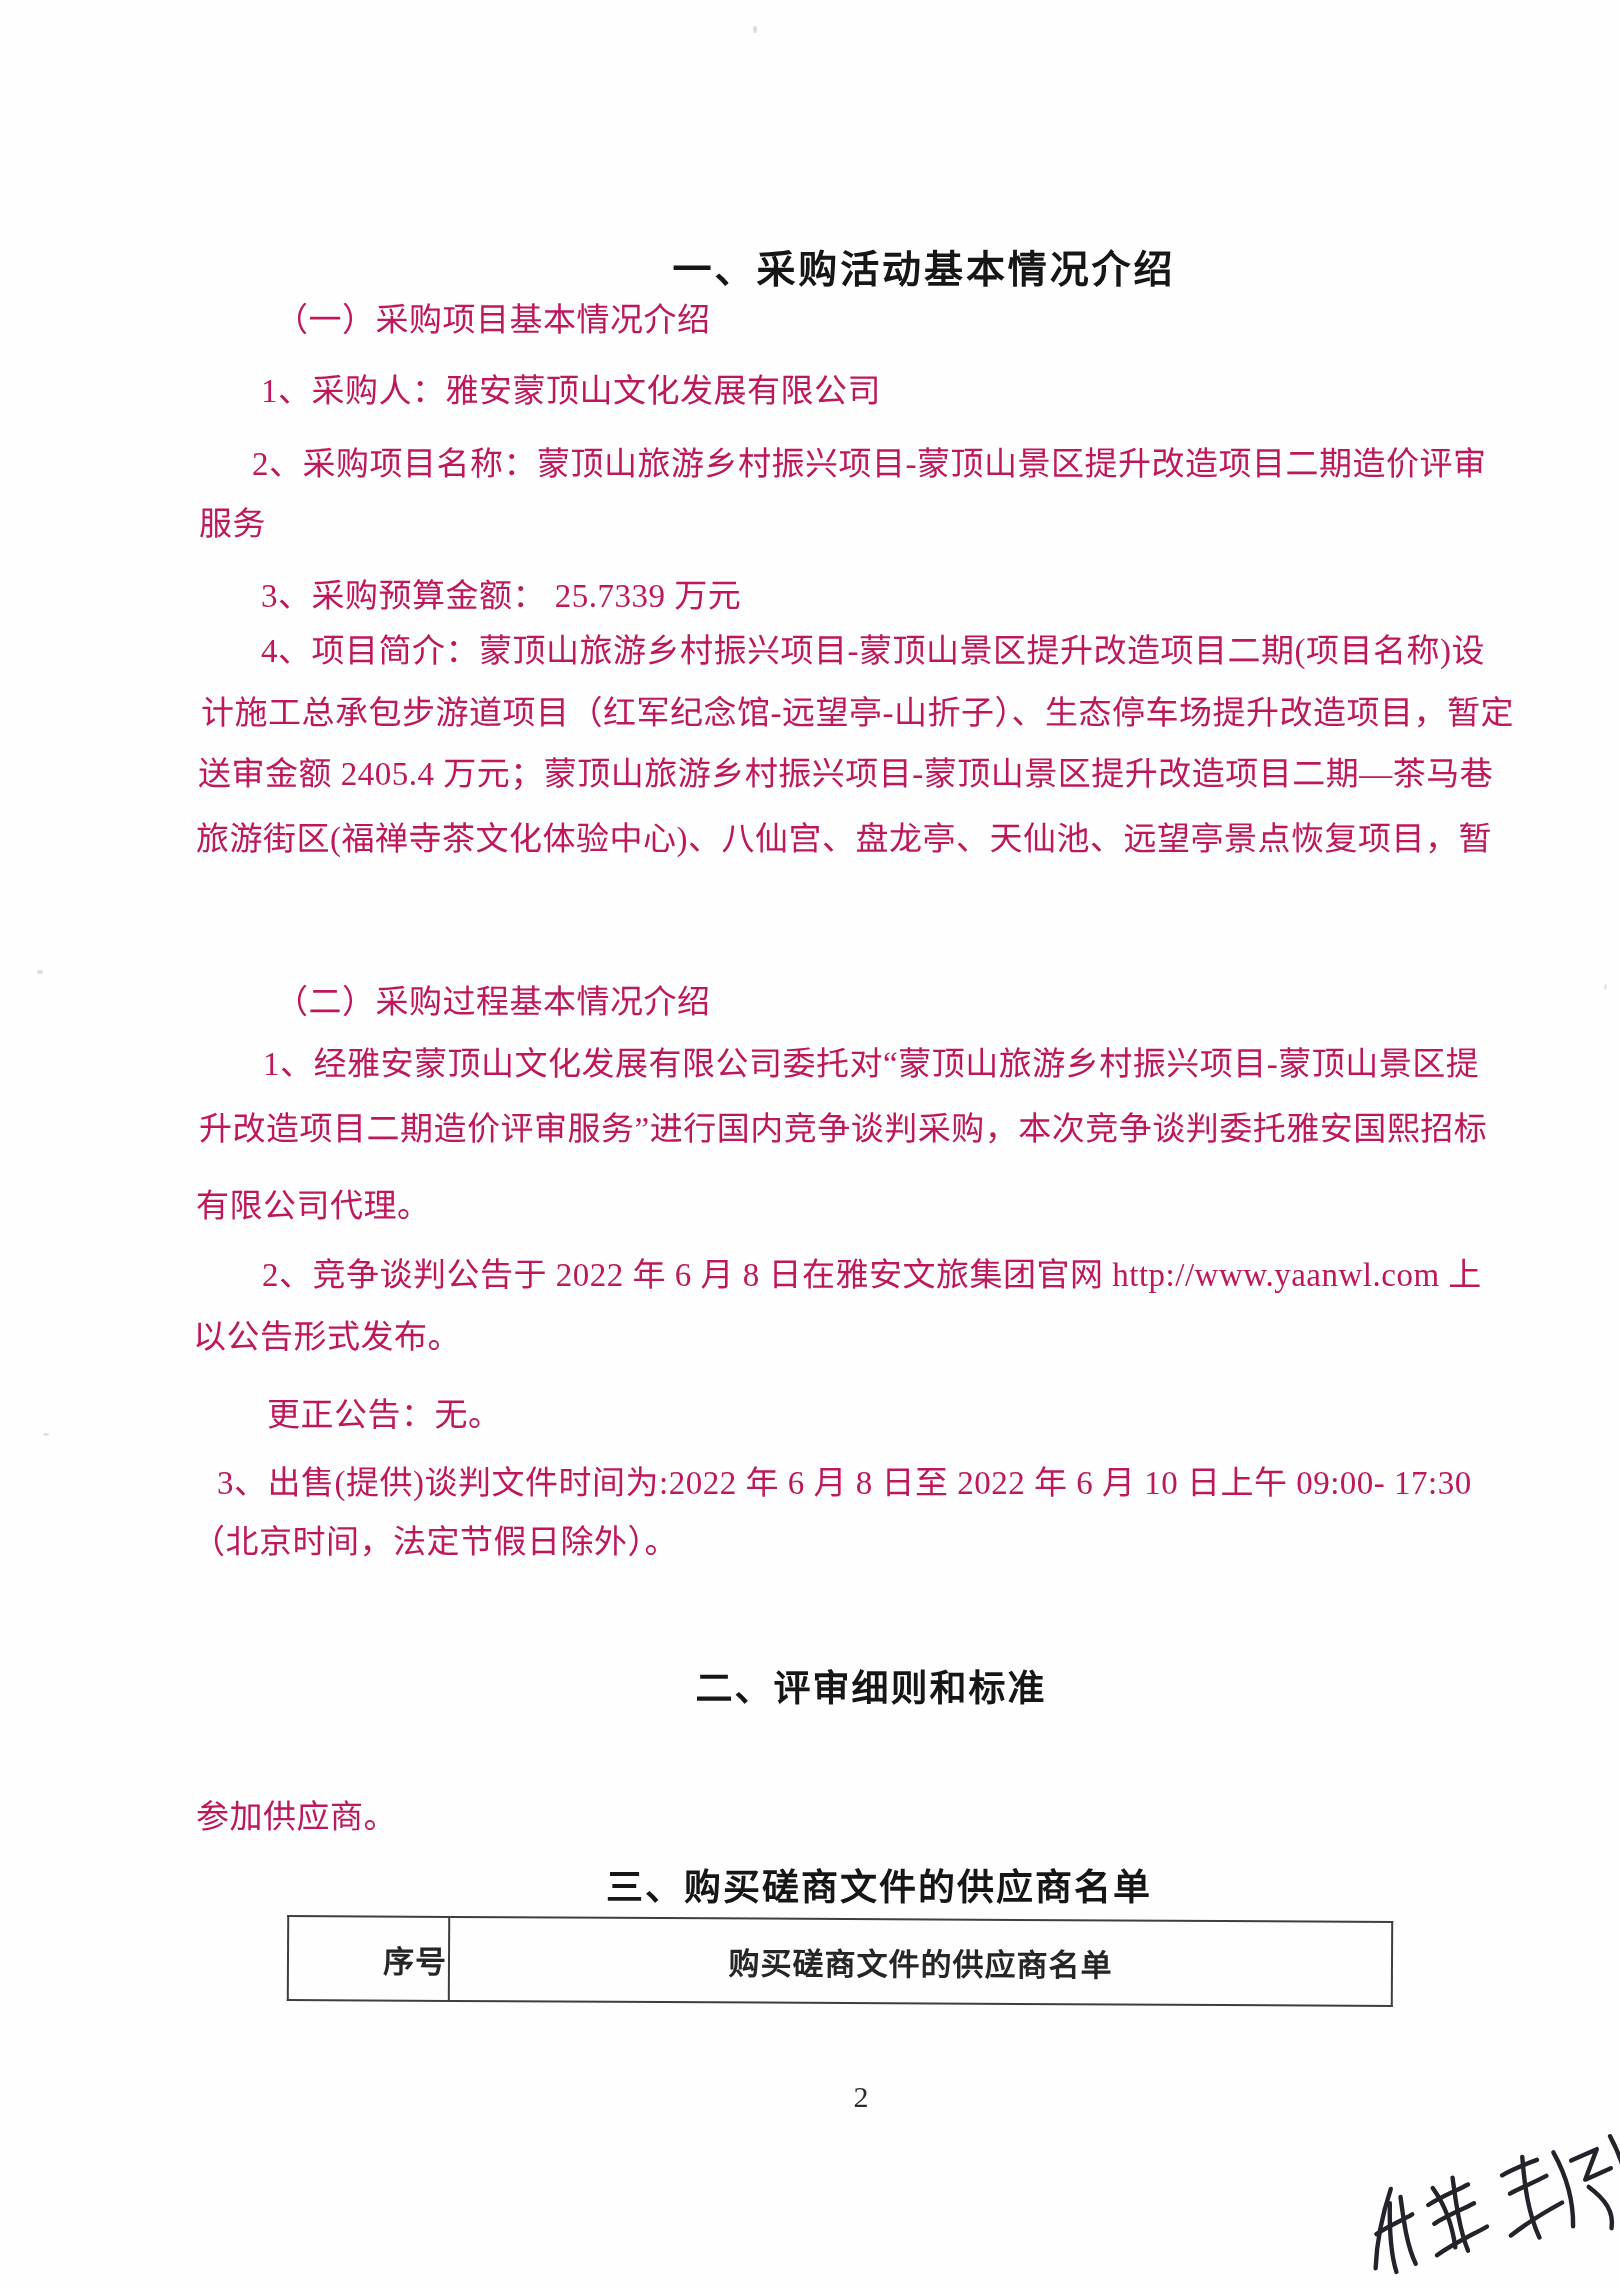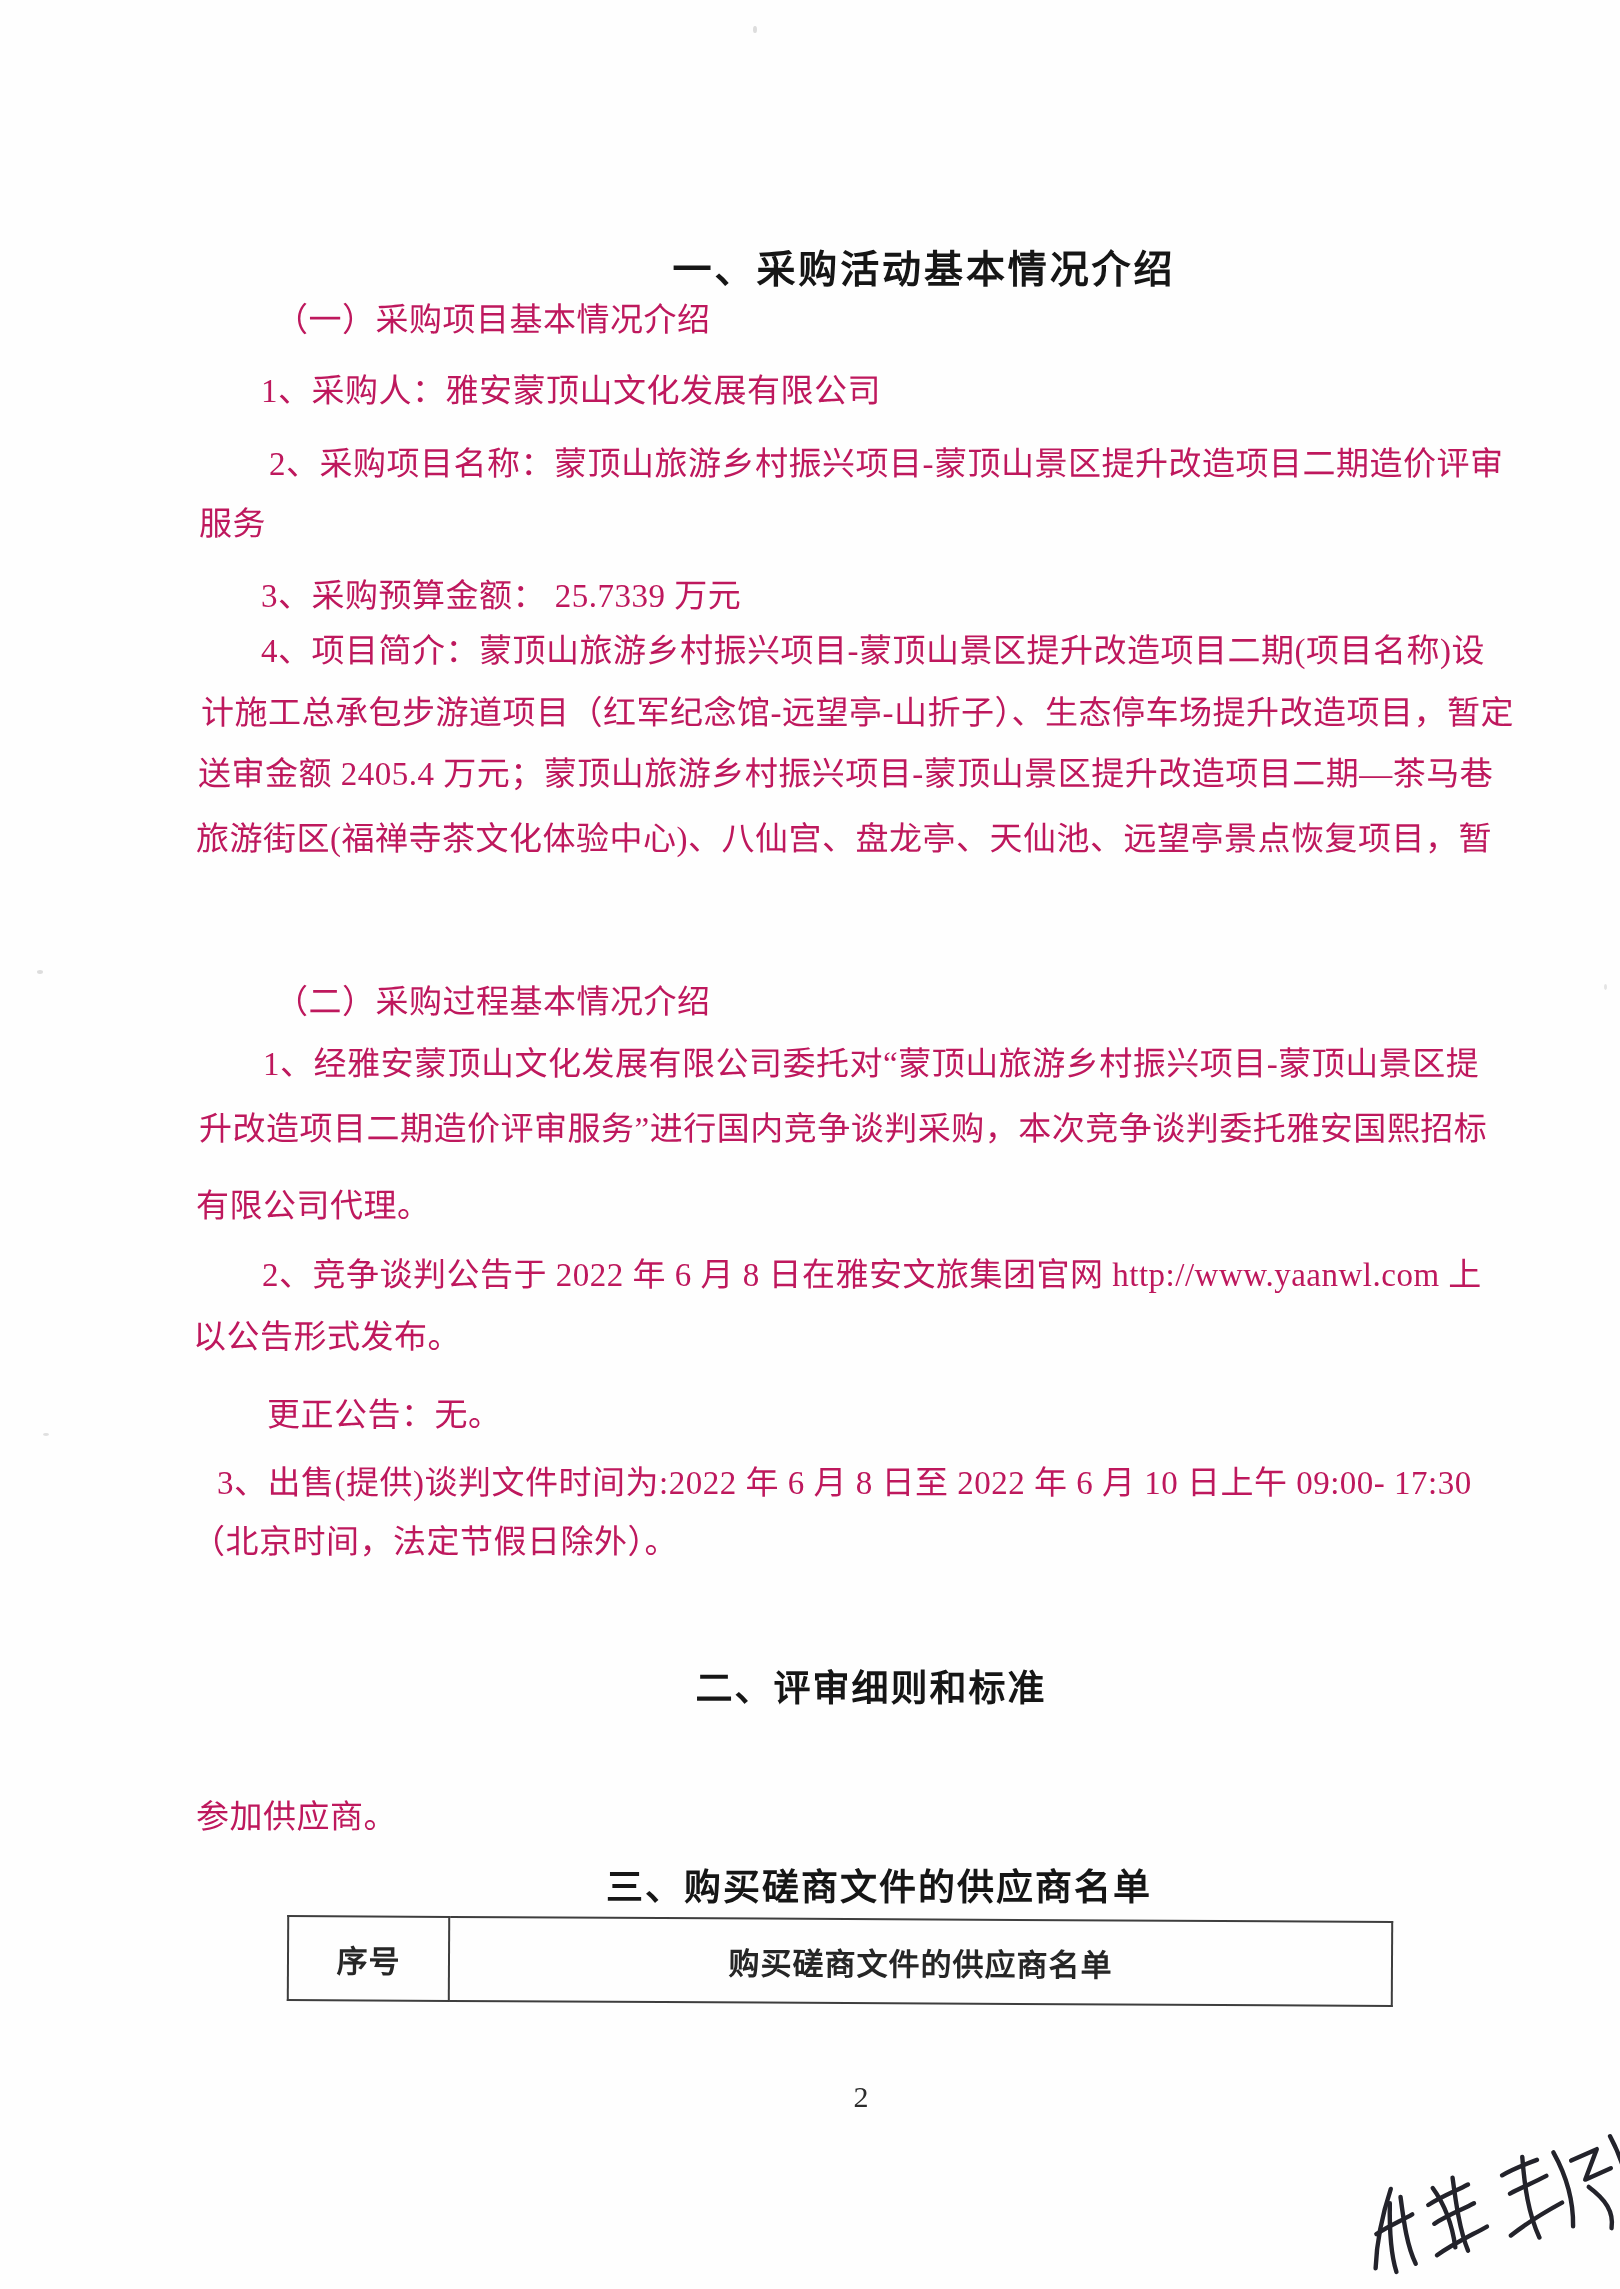--- a/index.html
+++ b/index.html
@@ -43,21 +43,21 @@
     border:2px solid #3e3e3e;
     border-bottom-width:2.9px;
     text-align:center;
     vertical-align:middle;
     font-family:"Liberation Sans","DejaVu Sans",sans-serif;
     font-weight:600;
     font-size:31px;
     color:#262626;
     letter-spacing:1px;
   }
-  .suppliers .c1{width:157px;}
+  .suppliers .c1{width:157px;text-align:right;}
   .pagenum{
     position:absolute;
     left:0;width:100%;
     text-align:center;
     font-size:30px;
     color:#2c2c2c;
   }
   .signature{
     position:absolute;
     left:1345px;top:2148px;
@@ -70,21 +70,21 @@
 <body>
 
 <div class="page">
 
   <div class="title t1" style="top:238px;padding-left:114px">一、采购活动基本情况介绍</div>
 
   <div class="ln" style="top:299px;left:275px">（一）采购项目基本情况介绍</div>
 
   <div class="ln" style="top:370px;left:261px">1、采购人：雅安蒙顶山文化发展有限公司</div>
 
-  <div class="ln" style="top:443px;left:269px">2、采购项目名称：蒙顶山旅游乡村振兴项目-蒙顶山景区提升改造项目二期造价评审</div>
+  <div class="ln" style="top:443px;left:252px">2、采购项目名称：蒙顶山旅游乡村振兴项目-蒙顶山景区提升改造项目二期造价评审</div>
   <div class="ln" style="top:503px;left:199px">服务</div>
 
   <div class="ln" style="top:575px;left:261px">3、采购预算金额： 25.7339 万元</div>
 
   <div class="ln" style="top:630px;left:261px">4、项目简介：蒙顶山旅游乡村振兴项目-蒙顶山景区提升改造项目二期(项目名称)设</div>
   <div class="ln" style="top:692px;left:201px">计施工总承包步游道项目（红军纪念馆-远望亭-山折子）、生态停车场提升改造项目，暂定</div>
   <div class="ln" style="top:753px;left:198px">送审金额 2405.4 万元；蒙顶山旅游乡村振兴项目-蒙顶山景区提升改造项目二期—茶马巷</div>
   <div class="ln" style="top:818px;left:196px">旅游街区(福禅寺茶文化体验中心)、八仙宫、盘龙亭、天仙池、远望亭景点恢复项目，暂</div>
 
   <div class="ln" style="top:981px;left:275px">（二）采购过程基本情况介绍</div>

